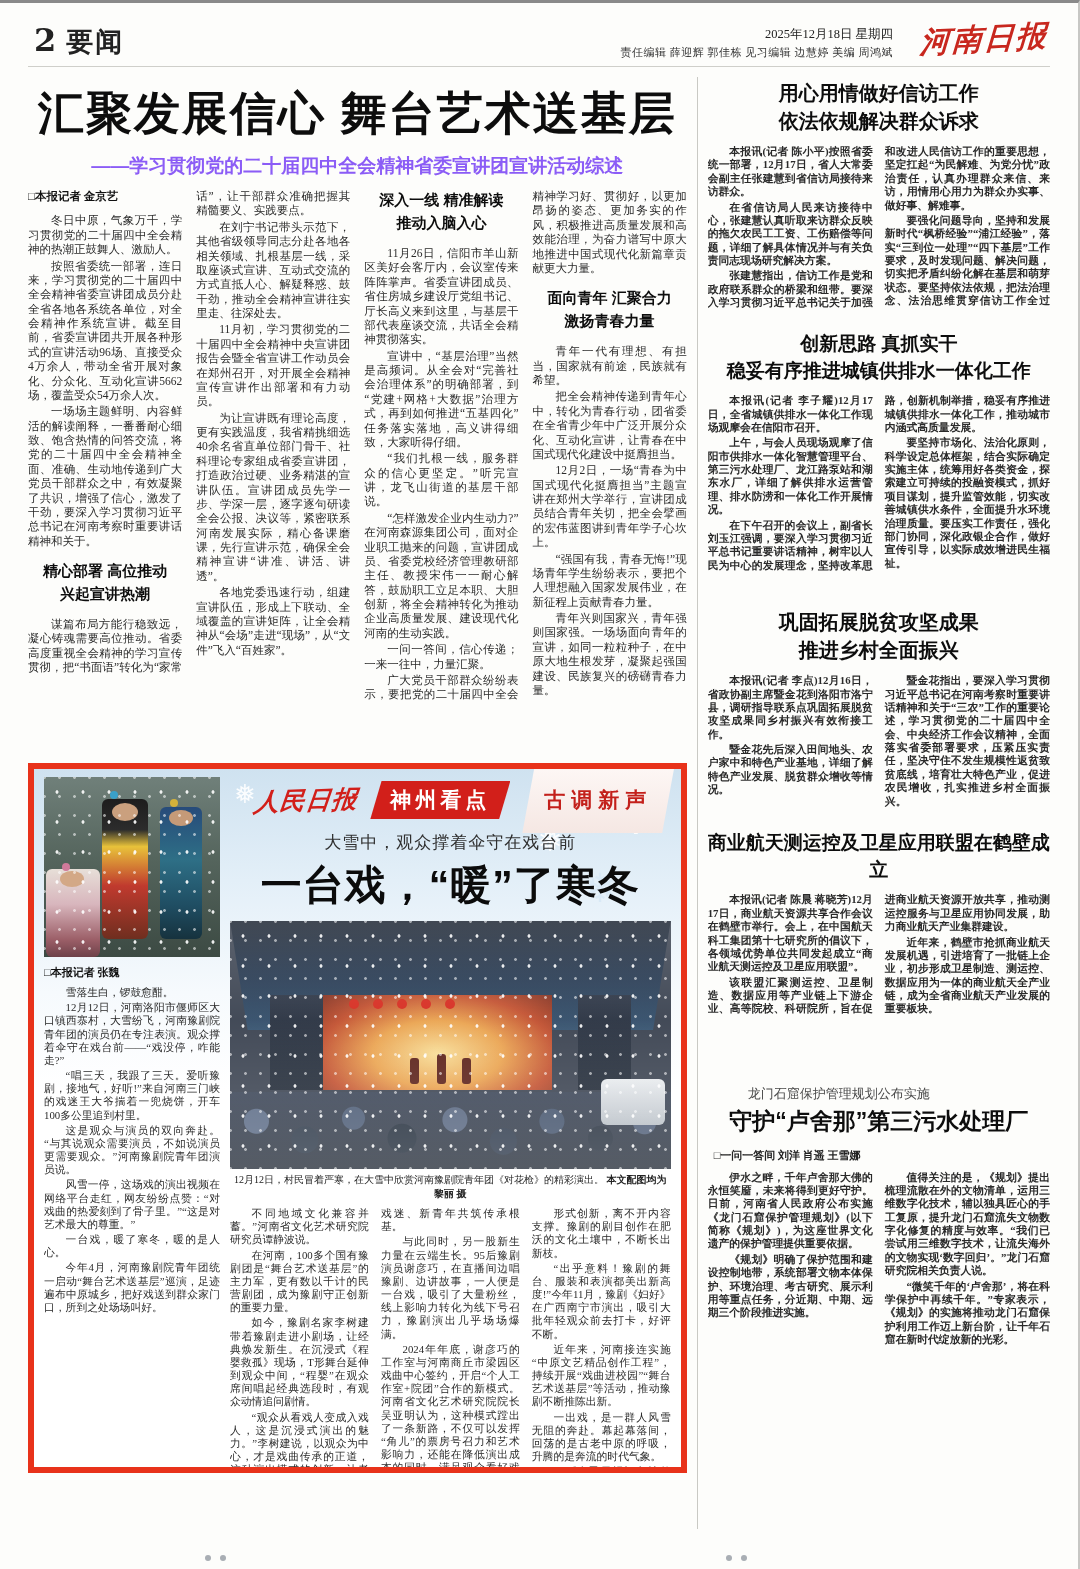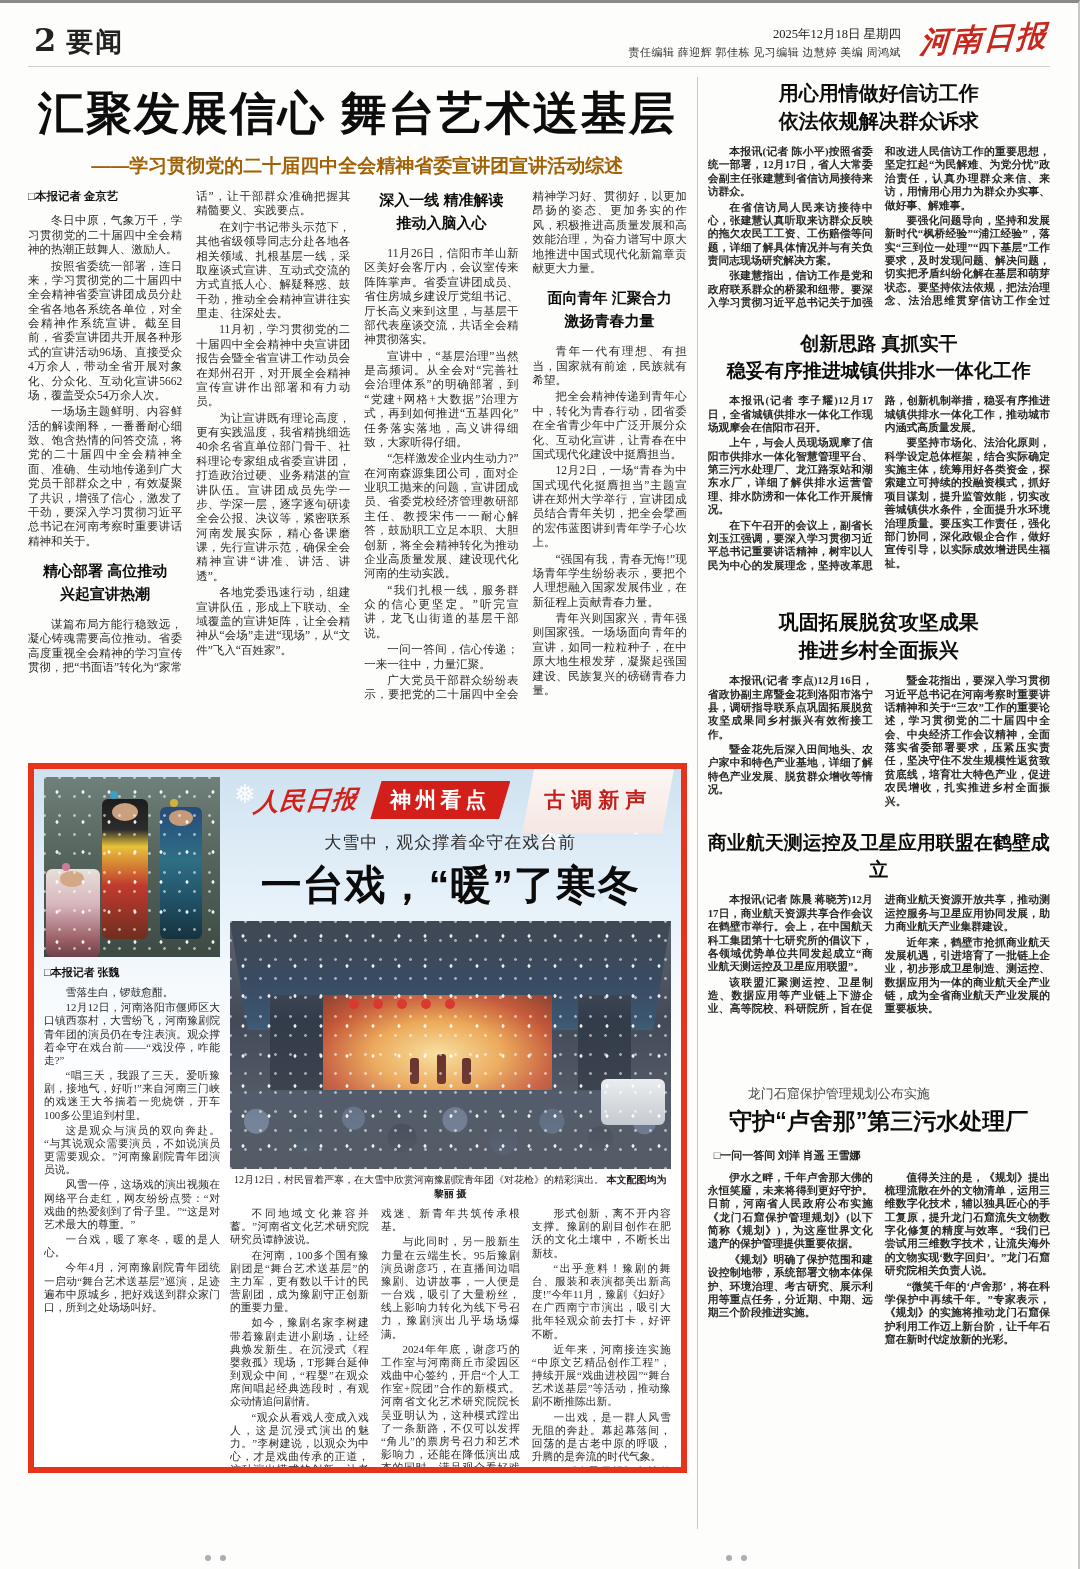--- a/index.html
+++ b/index.html
@@ -5,36 +5,36 @@
   html,body{margin:0;padding:0;}
   body{width:1080px;height:1569px;background:#e9e9e6;font-family:"Liberation Serif","DejaVu Serif",serif;color:#222;}
   .page{position:relative;width:1080px;height:1569px;background:#fdfdfb;border-top:3px solid #8a8a8a;border-right:2px solid #c7c7c4;box-sizing:border-box;overflow:hidden;}
   .pre{white-space:pre-line;}
 
   
   .masthead-row{display:flex;align-items:flex-end;justify-content:space-between;padding:16px 30px 6px 34px;}
   .section-label{display:flex;align-items:baseline;gap:10px;}
   .section-label .pn{font-size:32px;font-weight:700;font-family:"DejaVu Serif",serif;}
   .section-label .sec{font-size:27px;font-weight:900;font-family:"Liberation Sans","DejaVu Sans",sans-serif;letter-spacing:2px;}
-  .head-right{display:flex;align-items:flex-end;gap:19px;}
+  .head-right{display:flex;align-items:flex-end;gap:27px;}
   .head-meta{text-align:right;line-height:1.5;}
   .date-line{font-size:12.5px;color:#222;}
   .editors-line{font-size:11px;color:#333;letter-spacing:.5px;}
   .paper-logo{font-size:30px;font-weight:700;color:#c8271e;font-style:italic;transform:rotate(-3deg) skewX(-6deg);letter-spacing:2px;font-family:"Liberation Serif",serif;}
   .hrule{height:1px;background:#cfcfca;margin:0 28px;}
 
   
   .content{display:flex;padding:6px 28px 0 28px;}
   .left-region{width:660px;}
   .vdivider{width:1px;background:#c9c9c4;margin:4px 10px 0 10px;height:1452px;}
   .right-region{width:343px;}
 
   
   .main-article h1{margin:10px 0 2px;text-align:center;font-family:"Liberation Sans","DejaVu Sans",sans-serif;font-weight:900;font-size:46px;letter-spacing:2px;color:#0d0d0d;}
-  .dek{text-align:center;font-size:19px;font-weight:700;color:#a16207;margin:8px 0 10px;font-family:"Liberation Sans",sans-serif;}
+  .dek{text-align:center;font-size:19px;font-weight:700;color:#8b5cf6;margin:8px 0 10px;font-family:"Liberation Sans",sans-serif;}
   .cols4{height:560px;column-count:4;column-gap:14px;font-size:11.5px;line-height:1.25;text-align:justify;overflow:hidden;color:#2a2a2a;}
   .cols4 p{margin:0 0 2px;text-indent:2em;}
   p.byline{text-indent:0;font-weight:700;margin:0 0 10px;color:#111;}
   .subhead{break-inside:avoid;text-align:center;font-family:"Liberation Sans",sans-serif;font-weight:800;font-size:15px;line-height:1.5;margin:12px 0;color:#0d0d0d;}
 
   
   .feature-box{position:relative;margin-top:14px;height:710px;border:6px solid #e8321a;box-sizing:border-box;background:linear-gradient(180deg,#cfe2f0 0%,#e3eff8 16%,#f6fafd 32%,#ffffff 46%);overflow:hidden;}
   .flake{position:absolute;color:rgba(255,255,255,.9);pointer-events:none;}
   .flake.blue{color:#d9e9f6;}
   .fb-grid{position:relative;display:grid;grid-template-columns:176px 1fr;gap:10px;padding:8px 10px;height:682px;box-sizing:border-box;}
@@ -137,22 +137,22 @@
 兴起宣讲热潮</h3>
           <p>谋篇布局方能行稳致远，凝心铸魂需要高位推动。省委高度重视全会精神的学习宣传贯彻，把“书面语”转化为“家常话”，让干部群众准确把握其精髓要义、实践要点。</p>
           <p>在刘宁书记带头示范下，其他省级领导同志分赴各地各相关领域、扎根基层一线，采取座谈式宣讲、互动式交流的方式直抵人心、解疑释惑、鼓干劲，推动全会精神宣讲往实里走、往深处去。</p>
           <p>11月初，学习贯彻党的二十届四中全会精神中央宣讲团报告会暨全省宣讲工作动员会在郑州召开，对开展全会精神宣传宣讲作出部署和有力动员。</p>
           <p>为让宣讲既有理论高度，更有实践温度，我省精挑细选40余名省直单位部门骨干、社科理论专家组成省委宣讲团，打造政治过硬、业务精湛的宣讲队伍。宣讲团成员先学一步、学深一层，逐字逐句研读全会公报、决议等，紧密联系河南发展实际，精心备课磨课，先行宣讲示范，确保全会精神宣讲“讲准、讲活、讲透”。</p>
           <p>各地党委迅速行动，组建宣讲队伍，形成上下联动、全域覆盖的宣讲矩阵，让全会精神从“会场”走进“现场”，从“文件”飞入“百姓家”。</p>
           <h3 class="subhead pre">深入一线 精准解读
 推动入脑入心</h3>
           <p>11月26日，信阳市羊山新区美好会客厅内，会议室传来阵阵掌声。省委宣讲团成员、省住房城乡建设厅党组书记、厅长高义来到这里，与基层干部代表座谈交流，共话全会精神贯彻落实。</p>
           <p>宣讲中，“基层治理”当然是高频词。从全会对“完善社会治理体系”的明确部署，到“党建+网格+大数据”治理方式，再到如何推进“五基四化”任务落实落地，高义讲得细致，大家听得仔细。</p>
+          <p>“我们扎根一线，服务群众的信心更坚定。”听完宣讲，龙飞山街道的基层干部说。</p>
           <p>“怎样激发企业内生动力?”在河南森源集团公司，面对企业职工抛来的问题，宣讲团成员、省委党校经济管理教研部主任、教授宋伟一一耐心解答，鼓励职工立足本职、大胆创新，将全会精神转化为推动企业高质量发展、建设现代化河南的生动实践。</p>
-          <p>“我们扎根一线，服务群众的信心更坚定。”听完宣讲，龙飞山街道的基层干部说。</p>
           <p>一问一答间，信心传递；一来一往中，力量汇聚。</p>
           <p>广大党员干部群众纷纷表示，要把党的二十届四中全会精神学习好、贯彻好，以更加昂扬的姿态、更加务实的作风，积极推进高质量发展和高效能治理，为奋力谱写中原大地推进中国式现代化新篇章贡献更大力量。</p>
           <h3 class="subhead pre">面向青年 汇聚合力
 激扬青春力量</h3>
           <p>青年一代有理想、有担当，国家就有前途，民族就有希望。</p>
           <p>把全会精神传递到青年心中，转化为青春行动，团省委在全省青少年中广泛开展分众化、互动化宣讲，让青春在中国式现代化建设中挺膺担当。</p>
           <p>12月2日，一场“青春为中国式现代化挺膺担当”主题宣讲在郑州大学举行，宣讲团成员结合青年关切，把全会擘画的宏伟蓝图讲到青年学子心坎上。</p>
           <p>“强国有我，青春无悔!”现场青年学生纷纷表示，要把个人理想融入国家发展伟业，在新征程上贡献青春力量。</p>
           <p>青年兴则国家兴，青年强则国家强。一场场面向青年的宣讲，如同一粒粒种子，在中原大地生根发芽，凝聚起强国建设、民族复兴的磅礴青春力量。</p>
         </div>

